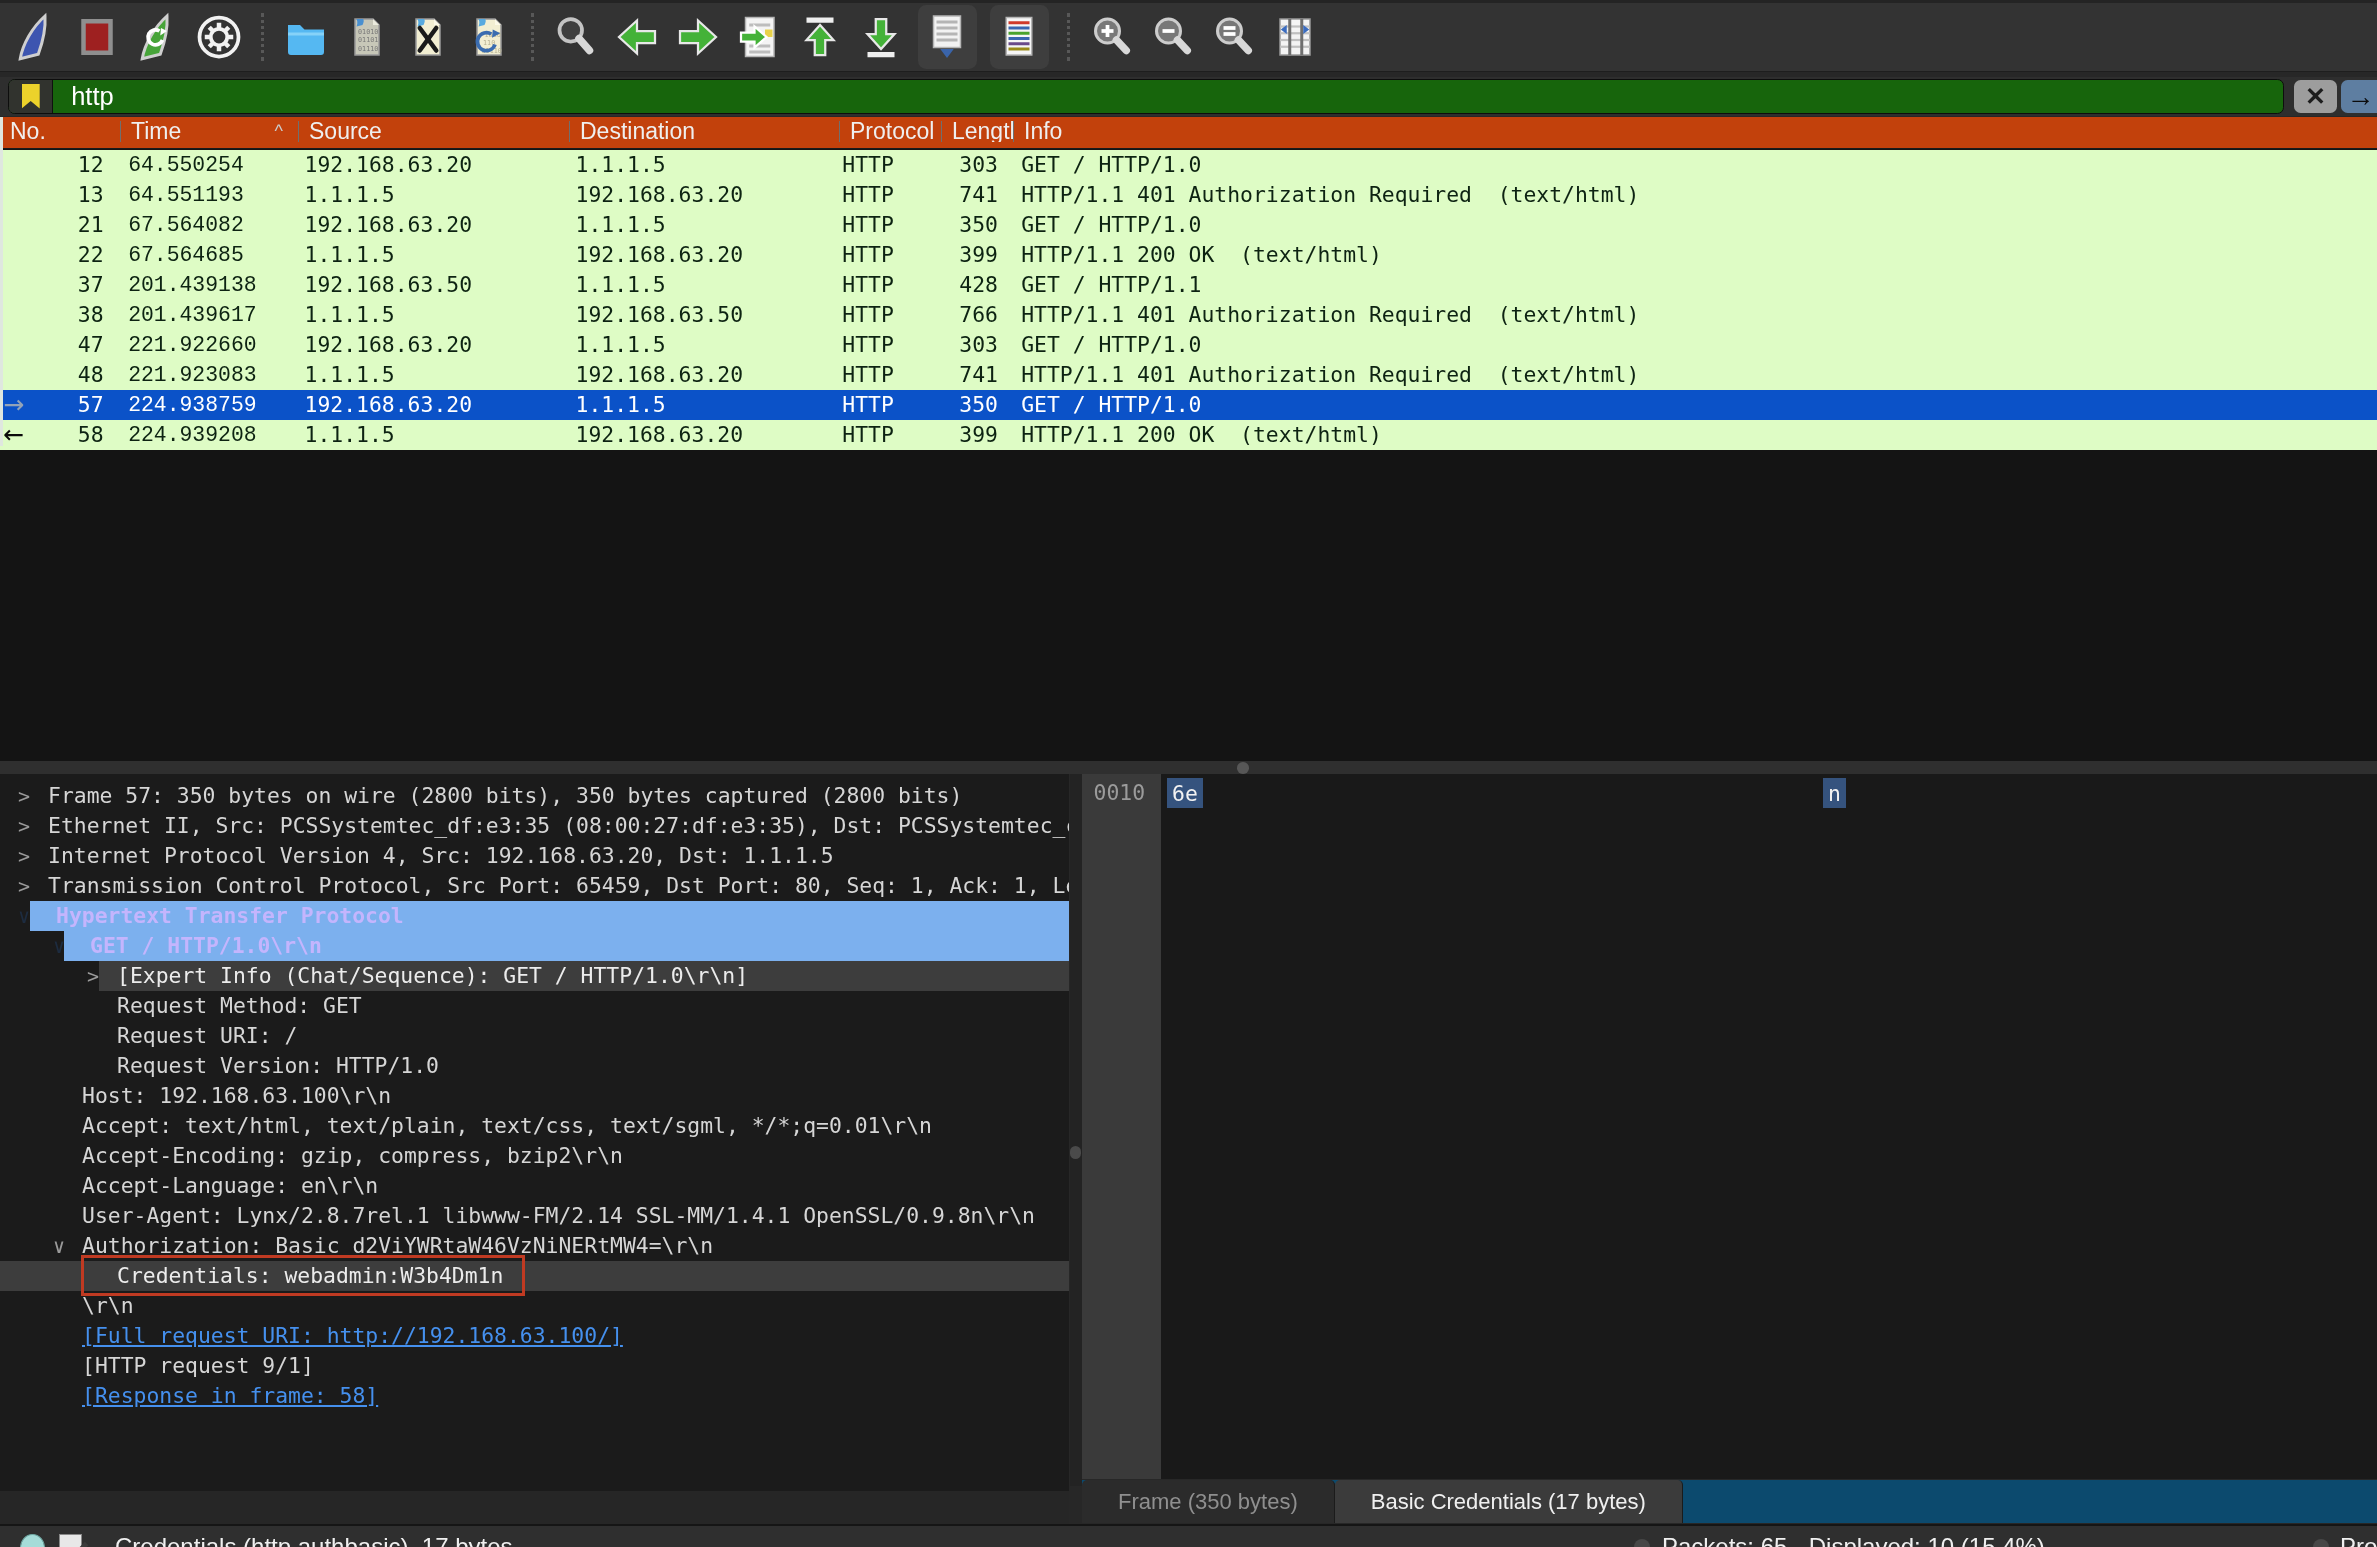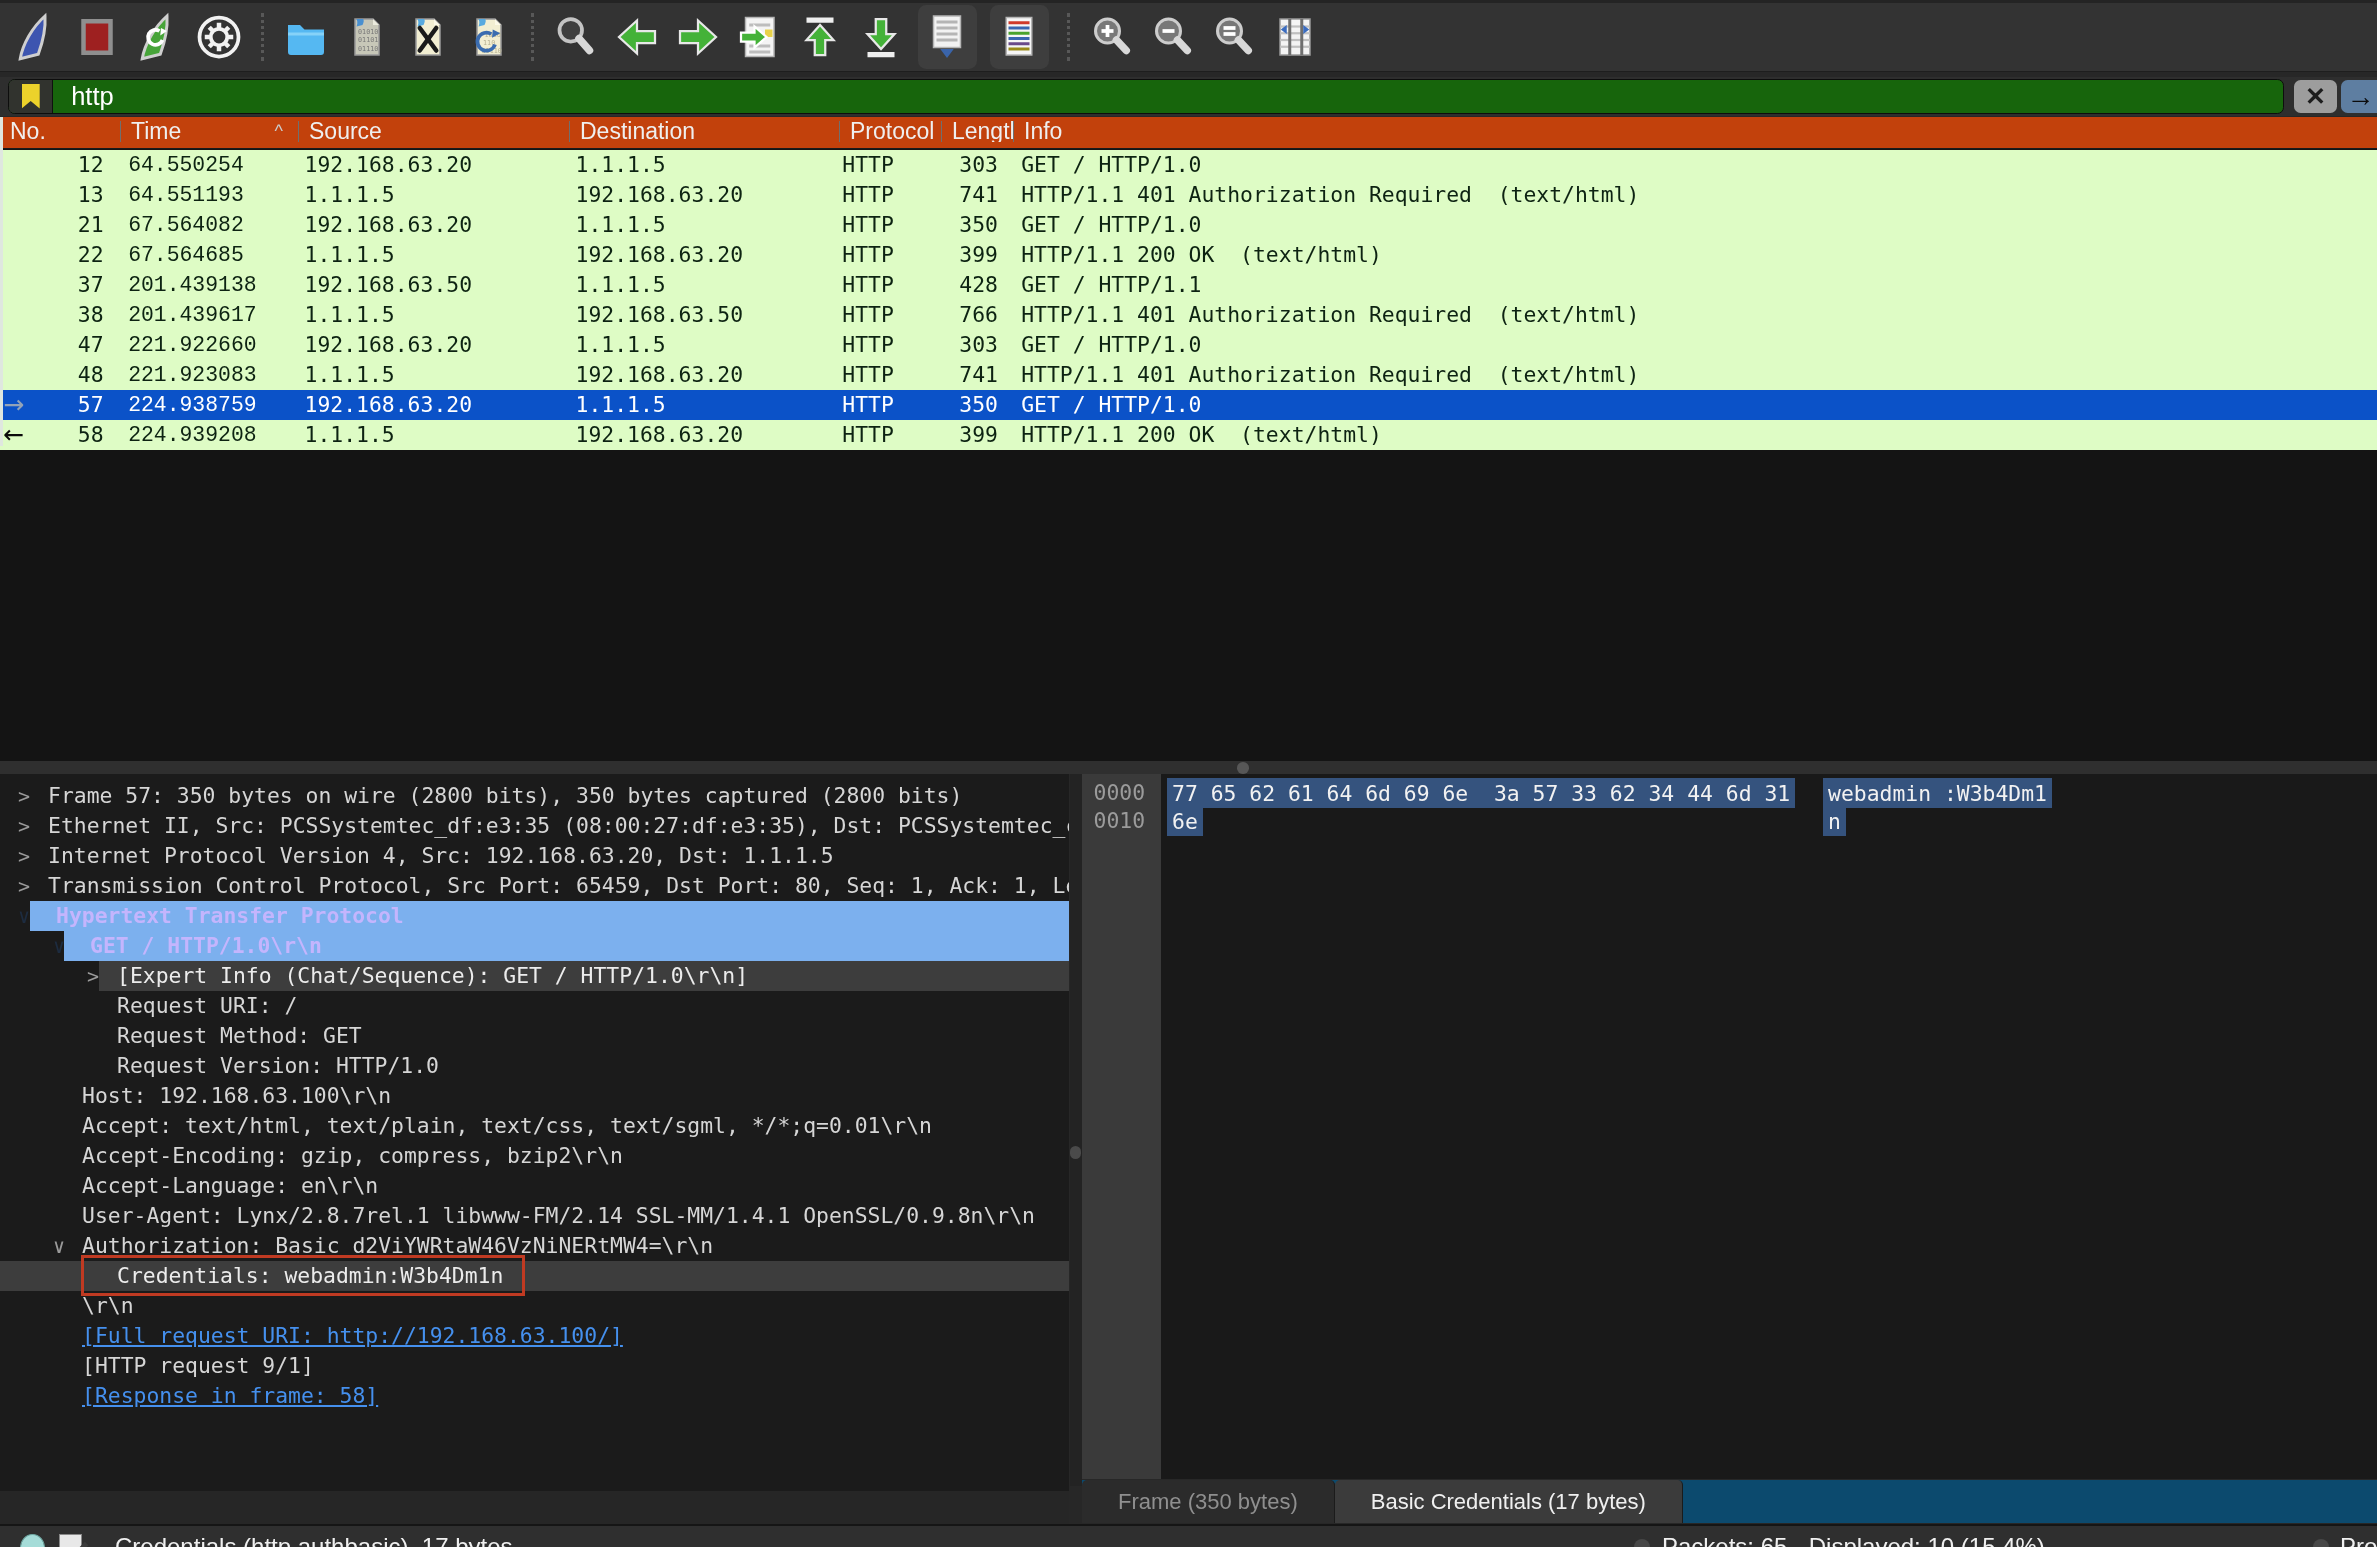--- a/index.html
+++ b/index.html
@@ -430,22 +430,22 @@
 
   <div id="details">
       <div style="height: 6.6px;"></div>
       <div class="dline mono"><span class="darrow" style="left: 18px;">&gt;</span><span class="dtext" style="left: 48px;">Frame 57: 350 bytes on wire (2800 bits), 350 bytes captured (2800 bits)</span></div>
       <div class="dline mono"><span class="darrow" style="left: 18px;">&gt;</span><span class="dtext" style="left: 48px;">Ethernet II, Src: PCSSystemtec_df:e3:35 (08:00:27:df:e3:35), Dst: PCSSystemtec_c</span></div>
       <div class="dline mono"><span class="darrow" style="left: 18px;">&gt;</span><span class="dtext" style="left: 48px;">Internet Protocol Version 4, Src: 192.168.63.20, Dst: 1.1.1.5</span></div>
       <div class="dline mono"><span class="darrow" style="left: 18px;">&gt;</span><span class="dtext" style="left: 48px;">Transmission Control Protocol, Src Port: 65459, Dst Port: 80, Seq: 1, Ack: 1, Le</span></div>
       <div class="dline mono hlblue"><div class="dband blue" style="left: 30px;"></div><span class="darrow" style="left: 18px;">∨</span><span class="dtext" style="left: 48px;">Hypertext Transfer Protocol</span></div>
       <div class="dline mono hlblue"><div class="dband blue" style="left: 64px;"></div><span class="darrow" style="left: 53px;">∨</span><span class="dtext" style="left: 82px;">GET / HTTP/1.0\r\n</span></div>
       <div class="dline mono hlband"><div class="dband gray" style="left: 99px;"></div><span class="darrow" style="left: 87px;">&gt;</span><span class="dtext" style="left: 117px;">[Expert Info (Chat/Sequence): GET / HTTP/1.0\r\n]</span></div>
+      <div class="dline mono"><span class="dtext" style="left: 117px;">Request Method: GET</span></div>
       <div class="dline mono"><span class="dtext" style="left: 117px;">Request URI: /</span></div>
-      <div class="dline mono"><span class="dtext" style="left: 117px;">Request Method: GET</span></div>
       <div class="dline mono"><span class="dtext" style="left: 117px;">Request Version: HTTP/1.0</span></div>
       <div class="dline mono"><span class="dtext" style="left: 82px;">Host: 192.168.63.100\r\n</span></div>
       <div class="dline mono"><span class="dtext" style="left: 82px;">Accept: text/html, text/plain, text/css, text/sgml, */*;q=0.01\r\n</span></div>
       <div class="dline mono"><span class="dtext" style="left: 82px;">Accept-Encoding: gzip, compress, bzip2\r\n</span></div>
       <div class="dline mono"><span class="dtext" style="left: 82px;">Accept-Language: en\r\n</span></div>
       <div class="dline mono"><span class="dtext" style="left: 82px;">User-Agent: Lynx/2.8.7rel.1 libwww-FM/2.14 SSL-MM/1.4.1 OpenSSL/0.9.8n\r\n</span></div>
       <div class="dline mono"><span class="darrow" style="left: 53px;">∨</span><span class="dtext" style="left: 82px;">Authorization: Basic d2ViYWRtaW46VzNiNERtMW4=\r\n</span></div>
       <div class="dline mono hlband"><div class="dband gray" style="left: 0px;"></div><span class="dtext" style="left: 117px;">Credentials: webadmin:W3b4Dm1n</span><div id="credbox" style="left: 81px; top: -5.8px; width: 444px; height: 41px;"></div></div>
       <div class="dline mono"><span class="dtext" style="left: 82px;">\r\n</span></div>
       <div class="dline mono link"><span class="dtext" style="left: 82px;">[Full request URI: http://192.168.63.100/]</span></div>
@@ -454,21 +454,20 @@
     </div>
   <div id="dscrollv"></div>
   <div id="dscrollvdot"></div>
   <div id="dscrollh">
     
   </div>
 
   <div id="hexpane">
     <div id="hexoffsetcol"></div>
     <div id="hexrows" style="position:absolute;left:0;top:5px;width:1296px;">
-        <div class="hexrow mono"><span class="hexoff">0000</span><span class="hexbytes"><span class="hexsel">77 65 62 61 64 6d 69 6e  3a 57 33 62 34 44 6d 31</span></span><span class="hexascii"><span class="hexsel">webadmin :W3b4Dm1</span></span></div>
         <div class="hexrow mono"><span class="hexoff">0010</span><span class="hexbytes"><span class="hexsel">6e</span></span><span class="hexascii"><span class="hexsel">n</span></span></div>
       </div>
   </div>
 
   <div id="bytetabs">
       <div class="btab">Frame (350 bytes)</div>
       <div class="btab active">Basic Credentials (17 bytes)</div>
     </div>
 
   <div id="statusbar">

